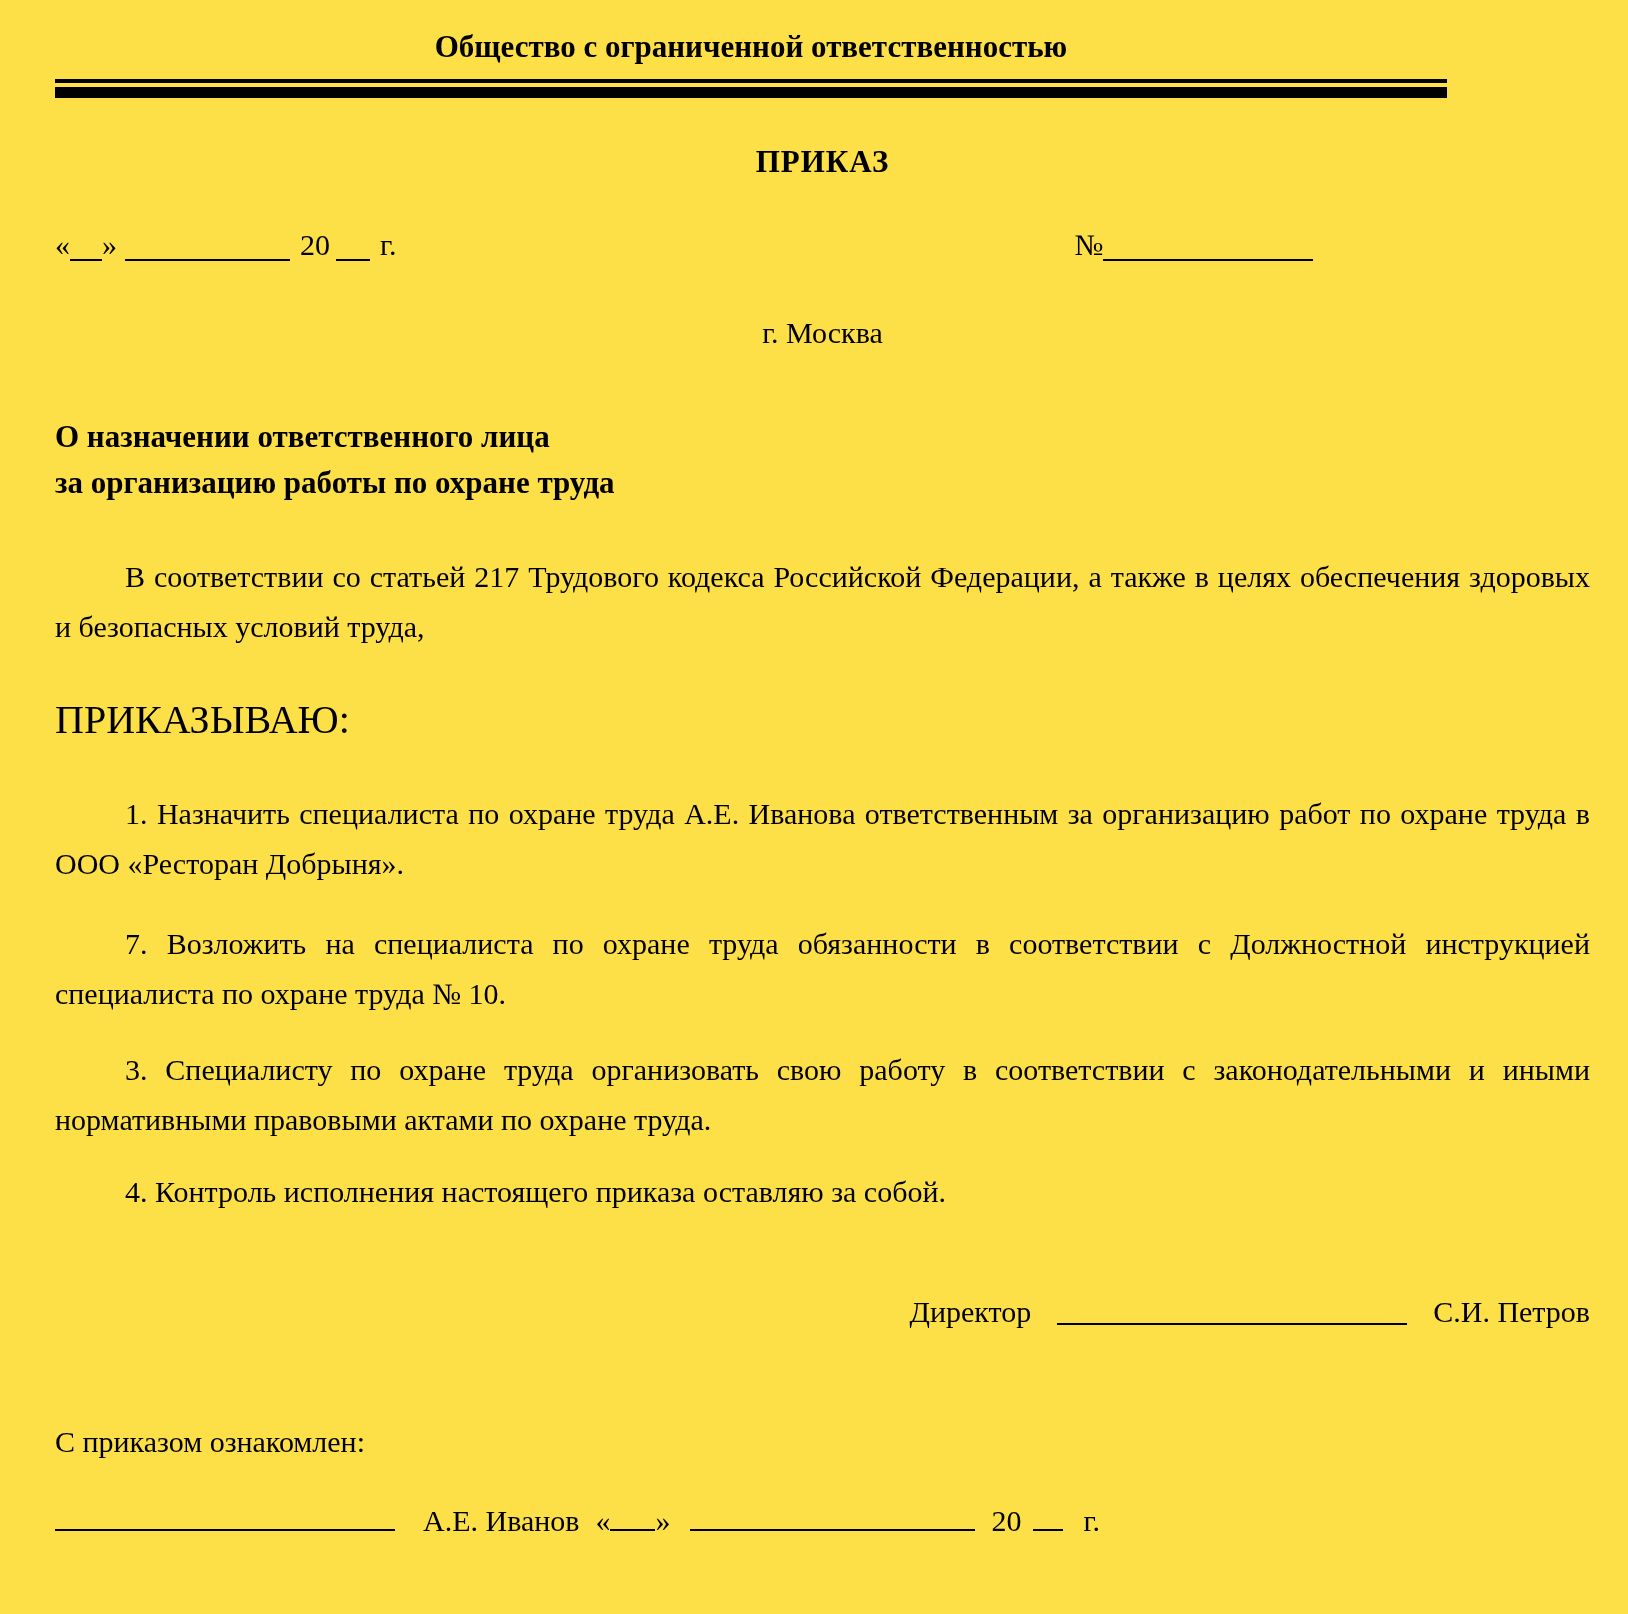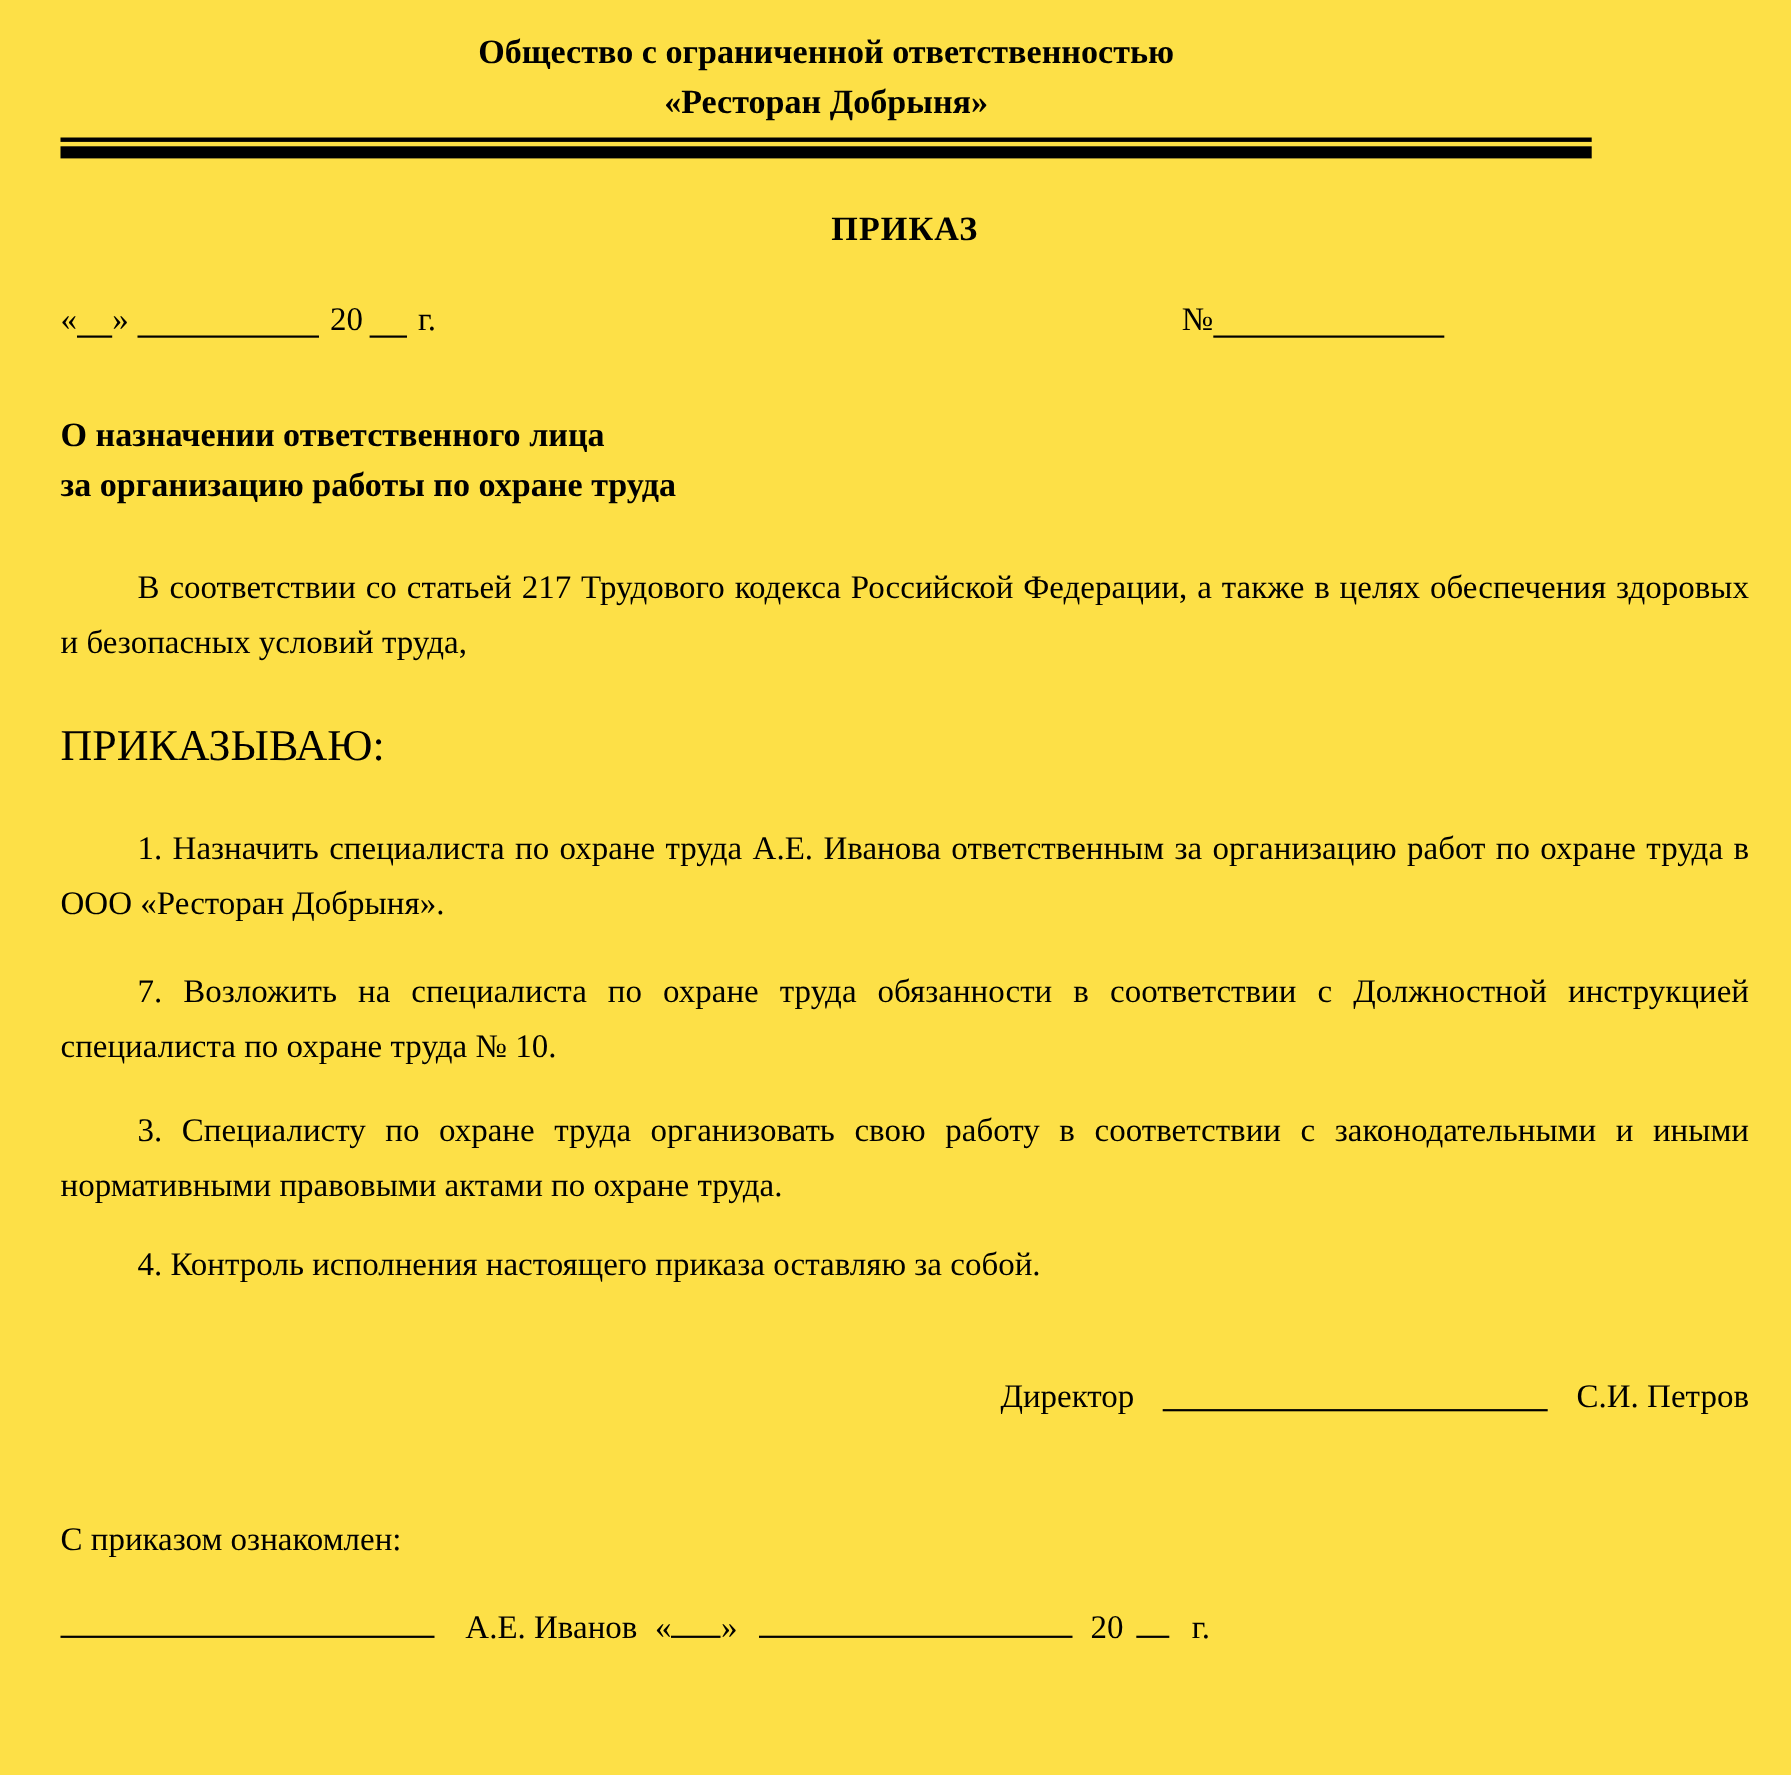--- a/index.html
+++ b/index.html
@@ -115,36 +115,36 @@
     margin-top: 42px;
   }
 </style>
 </head>
 <body>
 
 <div class="page">
 
   <div class="header-block">
     <div class="company-line">Общество с ограниченной ответственностью</div>
-    <div class="company-line">«Ресторан Добрыня»</div>
     <div class="rule-thin"></div>
     <div class="rule-thick"></div>
   </div>
 
   <div class="doc-title">ПРИКАЗ</div>
 
   <div class="row-date">
     <span>
       <span>«</span><span class="blank b32"></span><span>»</span><span class="blank b165 ml8"></span><span class="ml10">20</span><span class="blank b34 ml6"></span><span class="ml10">г.</span>
     </span>
     <span class="num-group">
       <span>№</span><span class="blank b210"></span>
     </span>
   </div>
 
+  <div class="city">г. Москва</div>
 
   <div class="subject">
     <div>О назначении ответственного лица</div>
     <div>за организацию работы по охране труда</div>
   </div>
 
   <div class="para">В соответствии со статьей 217 Трудового кодекса Российской Федерации, а также в целях обеспечения здоровых и безопасных условий труда,</div>
 
   <div class="order-verb">ПРИКАЗЫВАЮ:</div>
 

